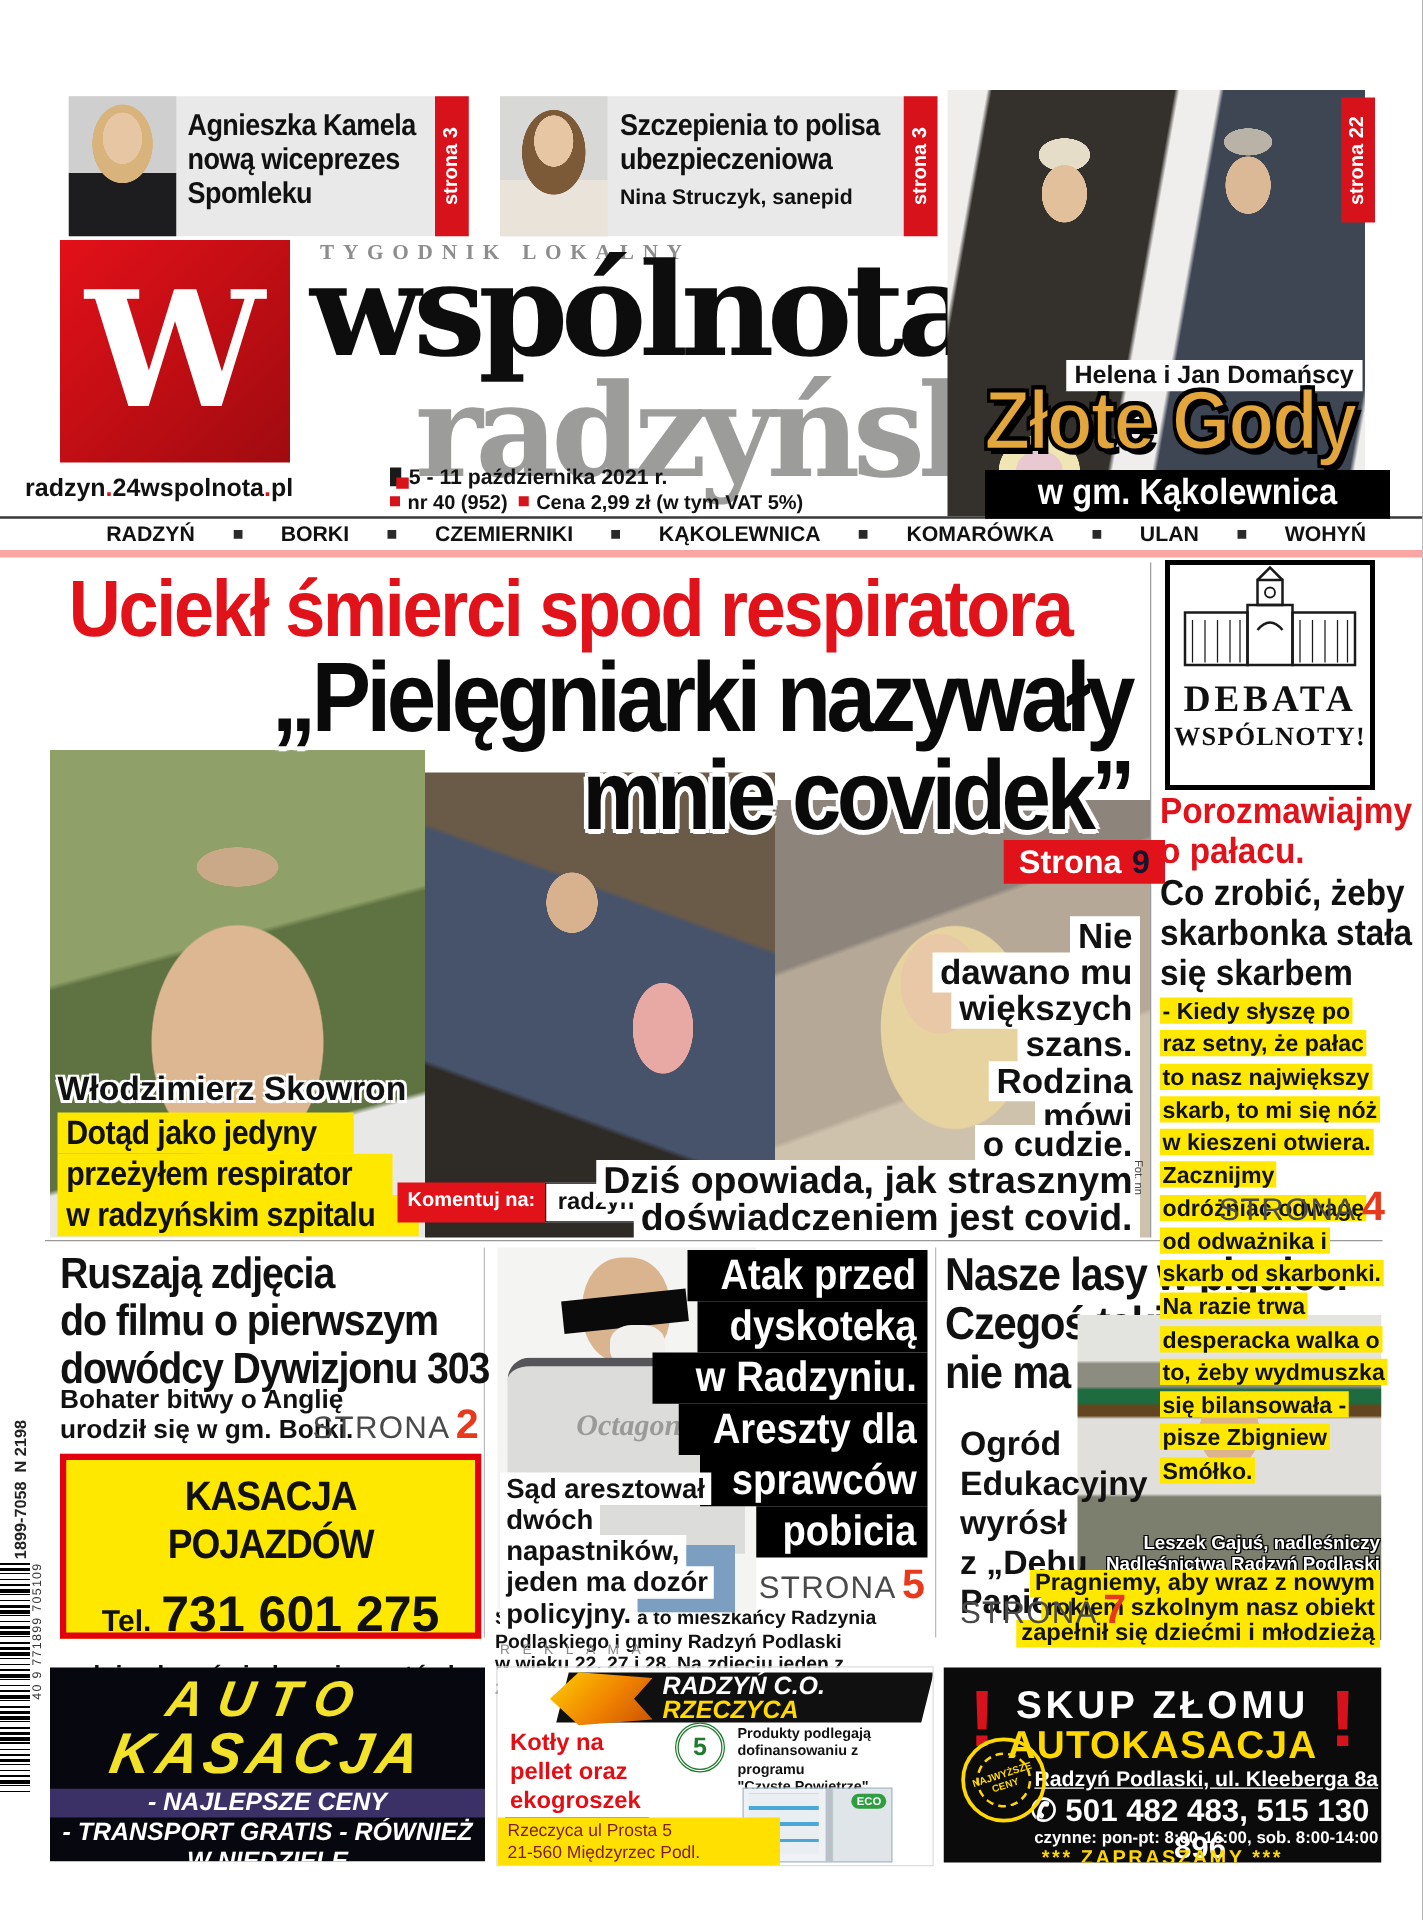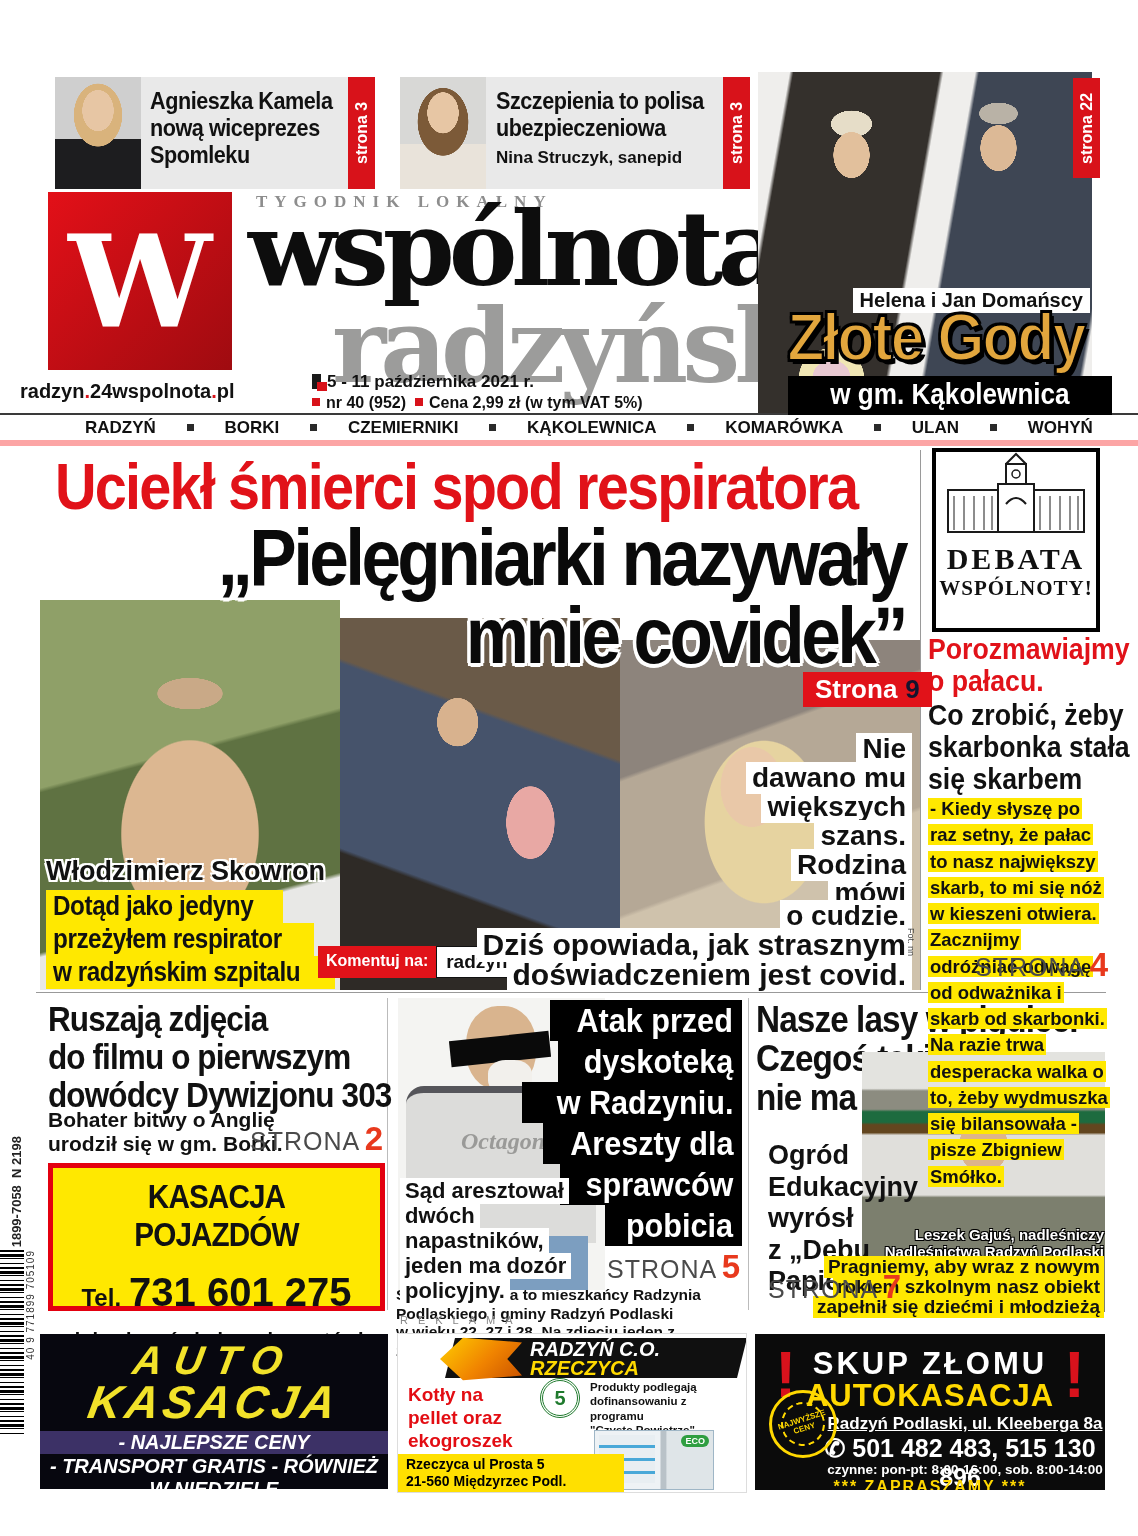--- a/index.html
+++ b/index.html
@@ -166,21 +166,21 @@
   .adA .s2{color:#fff;font-style:italic;font-weight:bold;font-size:20px;margin-top:1px;}
 
   .adB{left:398px;top:1334px;width:348px;height:158px;background:#fff;outline:1px solid #ddd;overflow:hidden;}
   .adBh{position:absolute;left:52px;top:4px;width:292px;height:40px;background:#101010;transform:skewX(-14deg);}
   .adBflame{position:absolute;left:42px;top:2px;width:82px;height:46px;background:linear-gradient(135deg,#ffd000,#f08300 55%,#c85000);
             clip-path:polygon(0 50%,28% 4%,100% 14%,82% 50%,100% 86%,28% 96%);z-index:2;}
   .adBt{position:absolute;left:132px;z-index:3;font-style:italic;font-weight:bold;font-size:20px;white-space:nowrap;}
   .adBt1{top:4px;color:#fff;} .adBt2{top:23px;color:#ffd900;}
   .adBoffer{position:absolute;left:10px;top:50px;color:#e30d13;font-weight:bold;font-size:19px;line-height:1.2;}
   .adBphone{position:absolute;left:6px;top:120px;background:#000;color:#fff;font-weight:bold;font-size:17px;padding:2px 8px;line-height:1.2;}
-  .adBaddr{position:absolute;left:0;bottom:0;width:210px;background:#ffe000;color:#000000;font-weight:bold;font-size:14px;padding:2px 8px;line-height:1.2;}
+  .adBaddr{position:absolute;left:0;bottom:0;width:210px;background:#ffe000;color:#7f1d1d;font-weight:normal;font-size:14px;padding:2px 8px;line-height:1.2;}
   .adBnote{position:absolute;left:192px;top:46px;width:150px;font-size:11.5px;font-weight:bold;line-height:1.25;}
   .adBbadge{position:absolute;left:142px;top:44px;width:34px;height:34px;border:3px double #1f7a2d;border-radius:50%;
             color:#1f7a2d;font-weight:bold;font-size:20px;display:flex;align-items:center;justify-content:center;}
   .adBboiler{position:absolute;left:196px;top:96px;width:118px;height:58px;background:
       linear-gradient(90deg,#eef2f5 0 55%,#b9c2c8 56% 60%,#dfe5e8 61%);border:1px solid #9fb6c6;}
   .adBboiler::after{content:"";position:absolute;left:4px;top:4px;width:56px;height:48px;background:
       repeating-linear-gradient(180deg,#e8eef2 0 10px,#49a8d8 10px 13px);}
   .adBeco{position:absolute;right:4px;top:4px;background:#2f9e41;color:#fff;font-size:9px;font-weight:bold;padding:1px 4px;border-radius:6px;}
 
   .adC{left:755px;top:1334px;width:350px;height:156px;background:#0b0b0b;overflow:hidden;color:#fff;}

